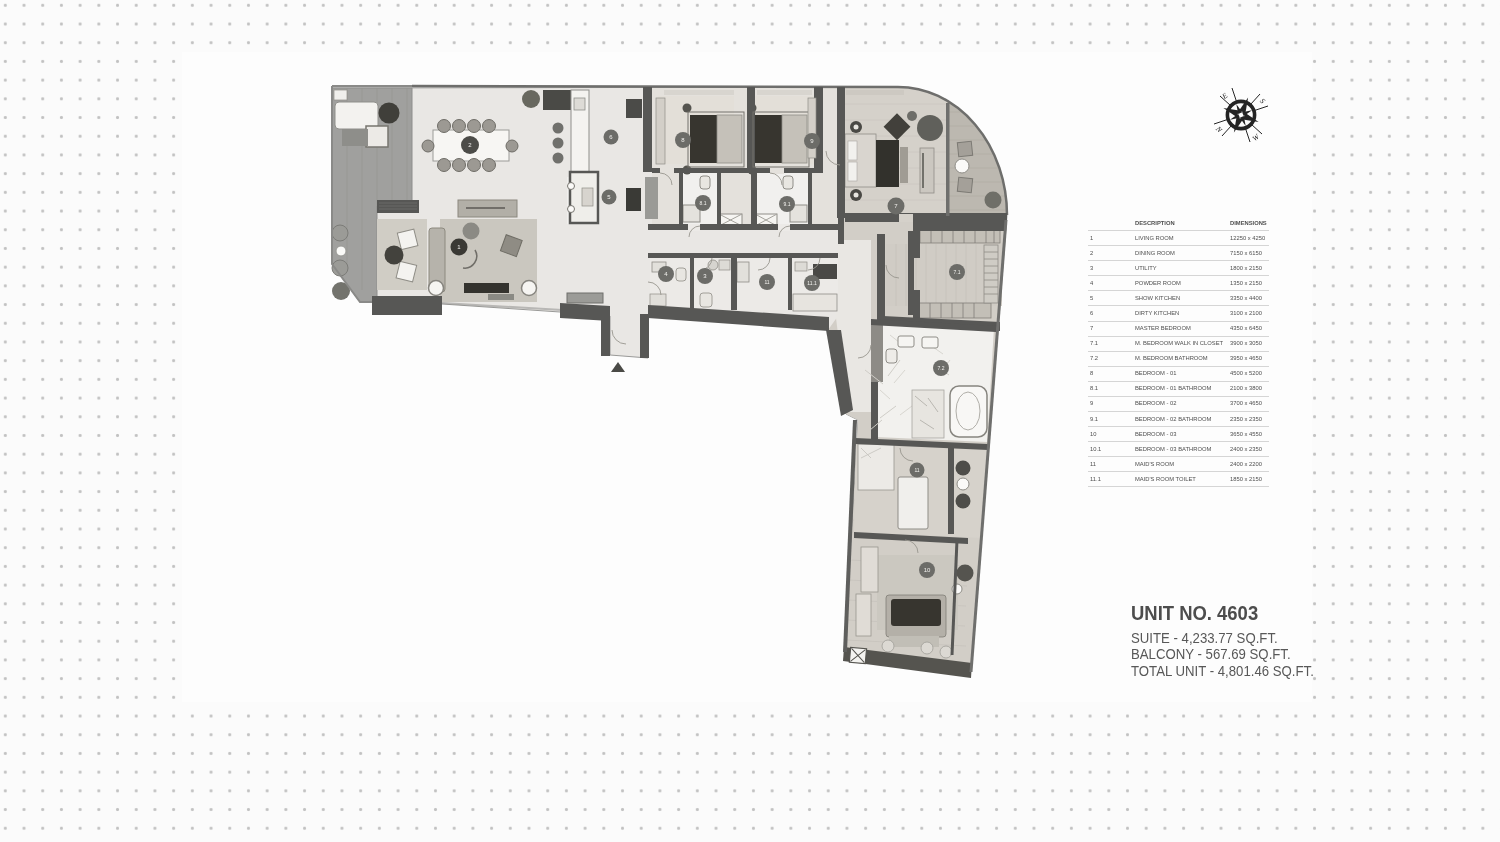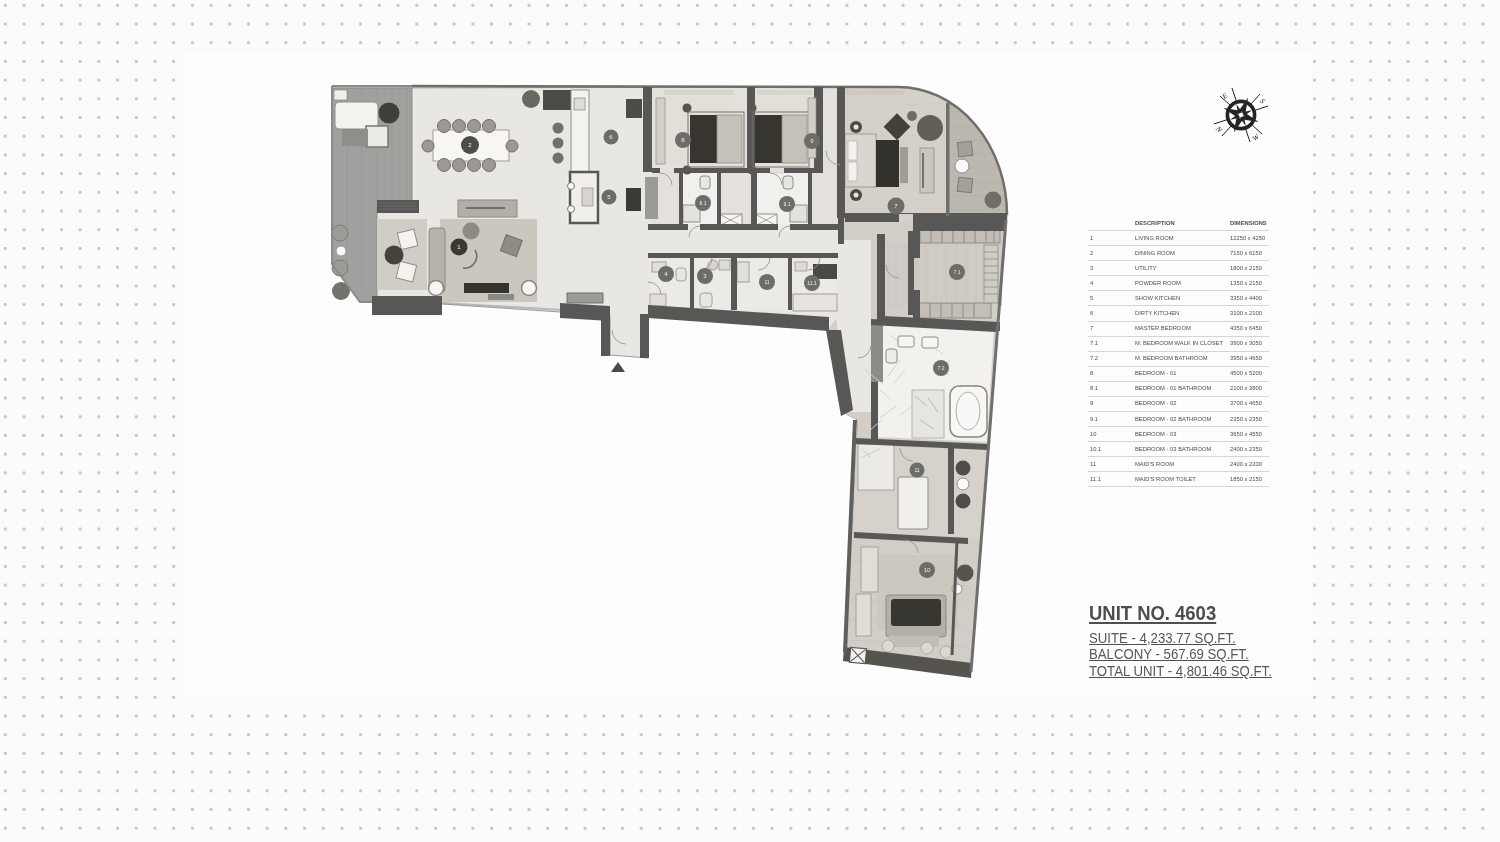--- a/index.html
+++ b/index.html
@@ -8,21 +8,21 @@
   .dots{position:absolute;left:0;top:0;width:1500px;height:842px;
         background-image:radial-gradient(circle, #c2c2c2 1.15px, rgba(194,194,194,0.4) 1.6px, transparent 2.0px);
         background-size:18.71px 18.71px;background-position:-4.05px -4.05px;}
   .clear{position:absolute;left:182px;top:52px;width:1130px;height:650px;background:#fdfdfd;}
   .tablewrap{position:absolute;left:1088px;top:216px;width:181px;color:#4f4f4f;}
   .trow{position:relative;height:14.08px;border-top:1px solid #d5d5d5;font-size:5.8px;}
   .trow.hdr{border-top:none;font-weight:bold;}
   .tn{position:absolute;left:2px;top:3.5px;}
   .td1{position:absolute;left:47px;top:3.5px;white-space:nowrap;}
   .td2{position:absolute;left:142px;top:3.5px;white-space:nowrap;}
-  .unit{position:absolute;left:1089px;top:602.5px;color:#4f4f4f;text-decoration:underline;}
+  .unit{position:absolute;left:1131px;top:602.5px;color:#4f4f4f;}
   .unit h1{font-size:20.5px;line-height:20px;margin:0 0 7px 0;letter-spacing:0px;color:#4d4d4d;transform:scaleX(0.9);transform-origin:0 0;}
   .unit div{font-size:14.2px;line-height:16.6px;letter-spacing:0px;color:#585858;transform:scaleX(0.93);transform-origin:0 0;}
 </style>
 </head>
 <body>
 
 <div class="dots"></div>
 
 <div class="clear"></div>
 

